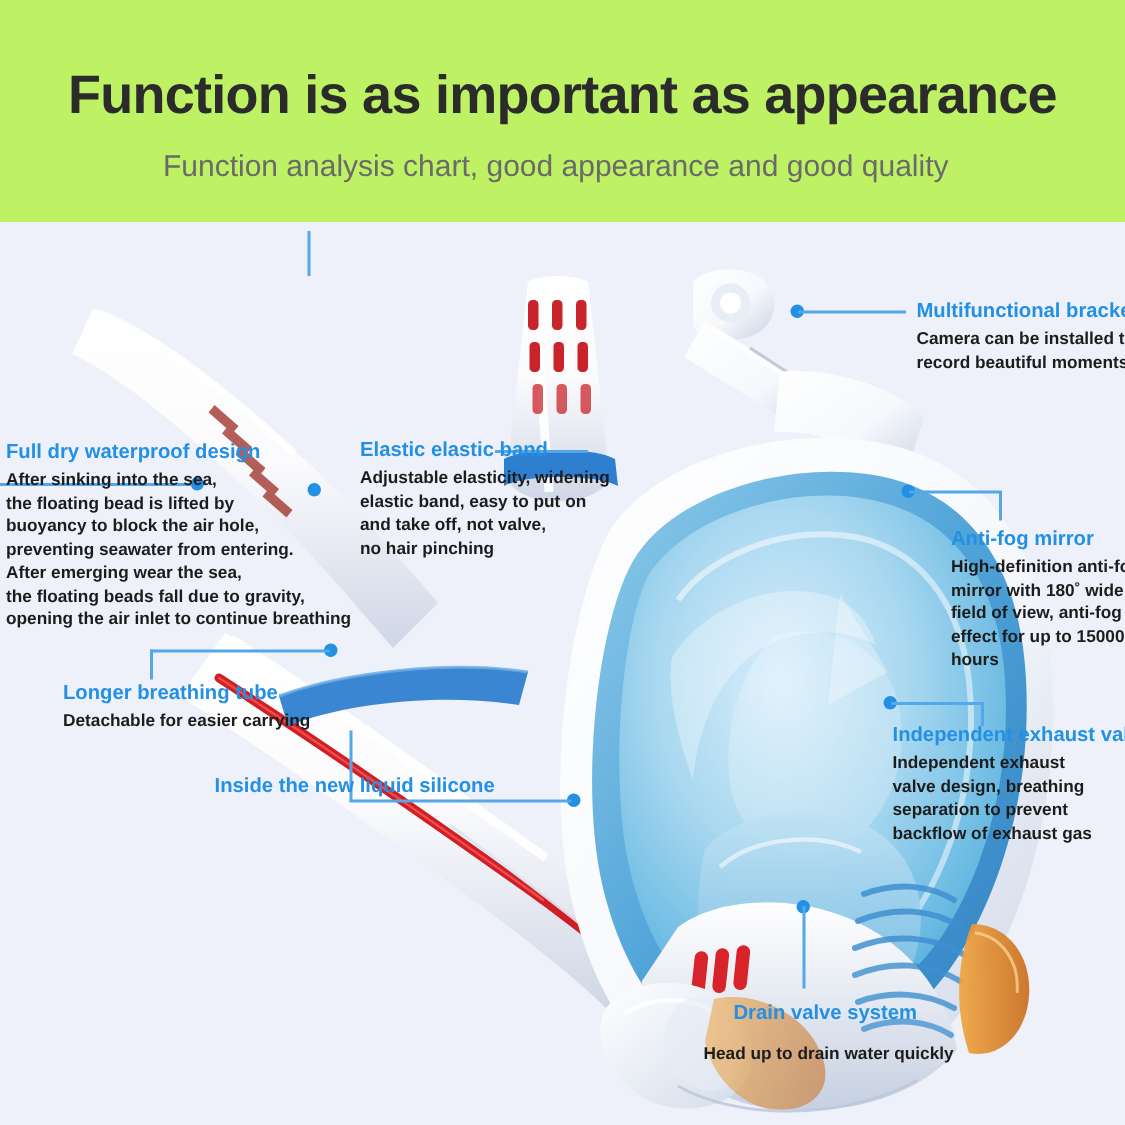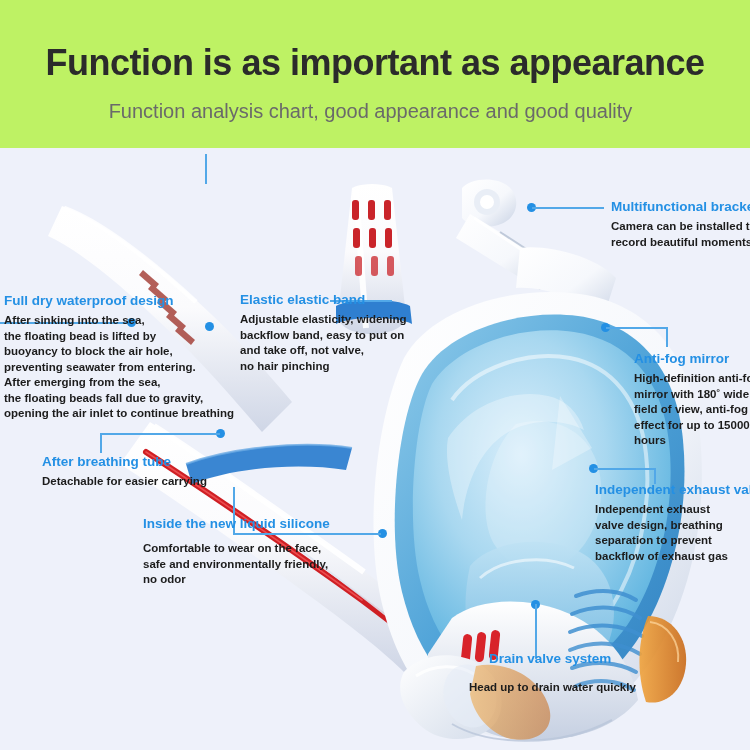--- a/index.html
+++ b/index.html
@@ -302,31 +302,31 @@
     <div class="dot" style="left:531px; top:452px;"></div>
     <div class="lead-v" style="left:535px; top:456px; height:55px;"></div>
 
     <div class="callout" style="left:4px; top:144px;">
       <div class="c-title">Full dry waterproof design</div>
       <div class="c-body">
         <div>After sinking into the sea,</div>
         <div>the floating bead is lifted by</div>
         <div>buoyancy to block the air hole,</div>
         <div>preventing seawater from entering.</div>
-        <div>After emerging from the sea,</div>
+        <div>After emerging wear the sea,</div>
         <div>the floating beads fall due to gravity,</div>
         <div>opening the air inlet to continue breathing</div>
       </div>
     </div>
 
     <div class="callout" style="left:240px; top:143px;">
       <div class="c-title">Elastic elastic band</div>
       <div class="c-body">
         <div>Adjustable elasticity, widening</div>
-        <div>backflow band, easy to put on</div>
+        <div>elastic band, easy to put on</div>
         <div> and take off, not valve,</div>
         <div>no hair pinching</div>
       </div>
     </div>
 
     <div class="callout" style="left:611px; top:50px;">
       <div class="c-title">Multifunctional bracket</div>
       <div class="c-body">
         <div>Camera can be installed to</div>
         <div>record beautiful moments</div>
@@ -338,46 +338,41 @@
       <div class="c-body">
         <div>High-definition anti-fog</div>
         <div>mirror with 180˚   wide</div>
         <div>field of view, anti-fog</div>
         <div>effect for up to 15000</div>
         <div>hours</div>
       </div>
     </div>
 
     <div class="callout" style="left:42px; top:305px;">
-      <div class="c-title">After breathing tube</div>
+      <div class="c-title">Longer breathing tube</div>
       <div class="c-body">
         <div>Detachable for easier carrying</div>
       </div>
     </div>
 
     <div class="callout" style="left:143px; top:367px;">
       <div class="c-title">Inside the new liquid silicone</div>
-      <div class="c-body" style="margin-top:8px;">
-        <div>Comfortable to wear on the face,</div>
-        <div>safe and environmentally friendly,</div>
-        <div>no odor</div>
-      </div>
     </div>
 
     <div class="callout" style="left:595px; top:333px;">
       <div class="c-title">Independent exhaust valve</div>
       <div class="c-body">
         <div>Independent exhaust</div>
         <div>valve design, breathing</div>
         <div>separation to prevent</div>
         <div>backflow of exhaust gas</div>
       </div>
     </div>
 
-    <div class="callout" style="left:489px; top:502px;">
+    <div class="callout" style="left:489px; top:518px;">
       <div class="c-title">Drain valve system</div>
       <div class="c-body" style="margin-top:12px; margin-left:-20px;">
         <div>Head up to drain water quickly</div>
       </div>
     </div>
 
   </div>
 </div>
 
 </body></html>

